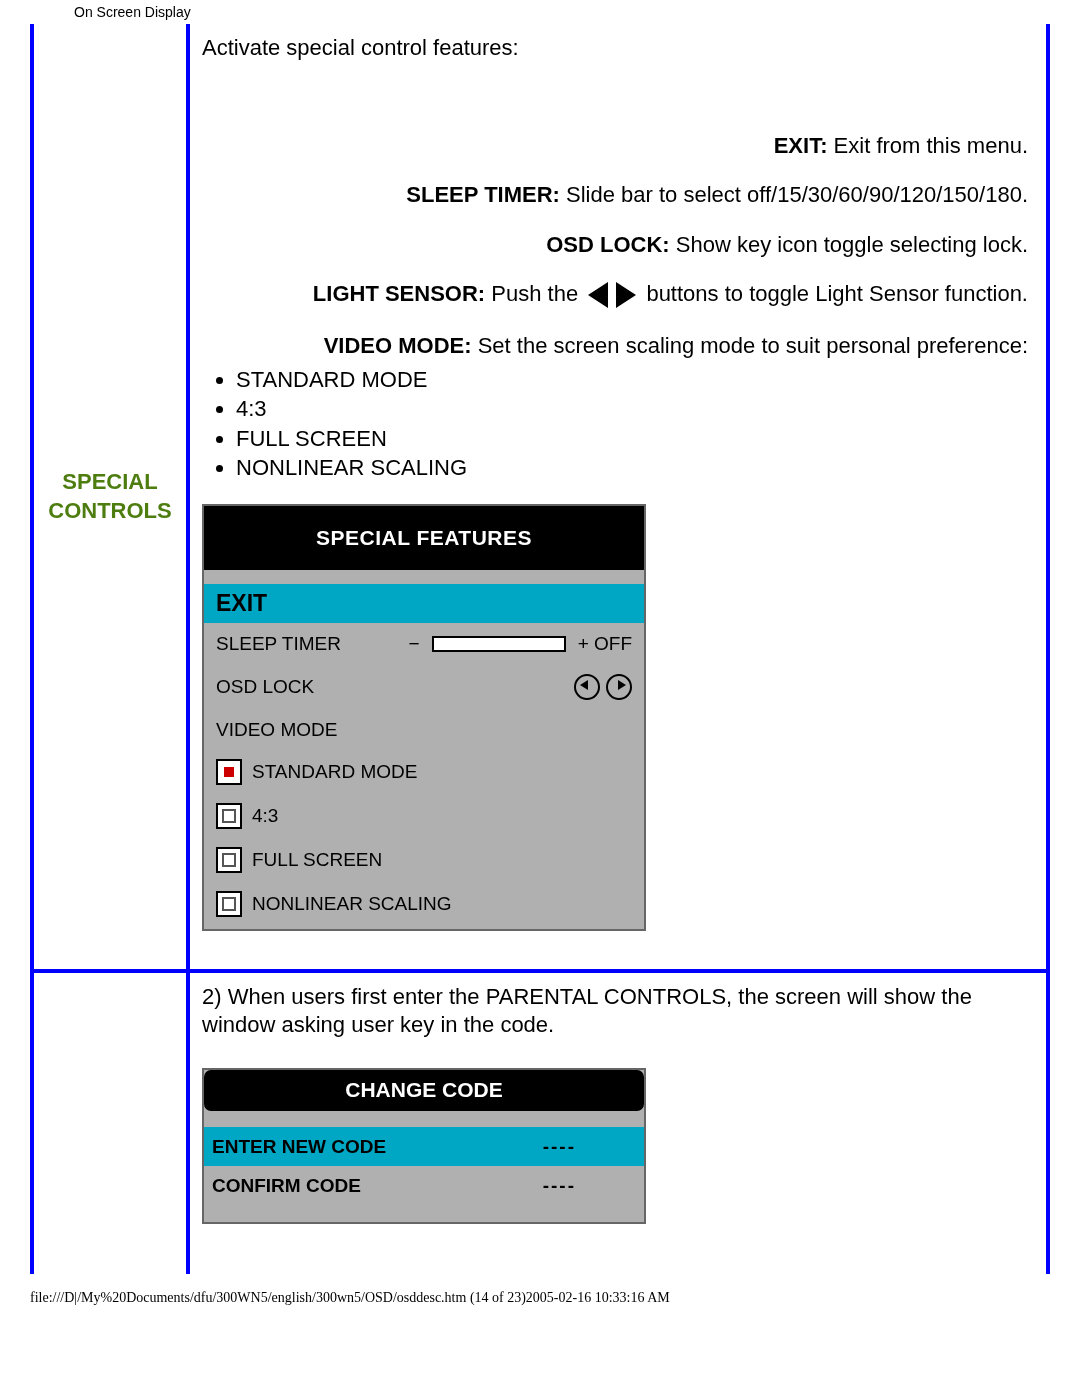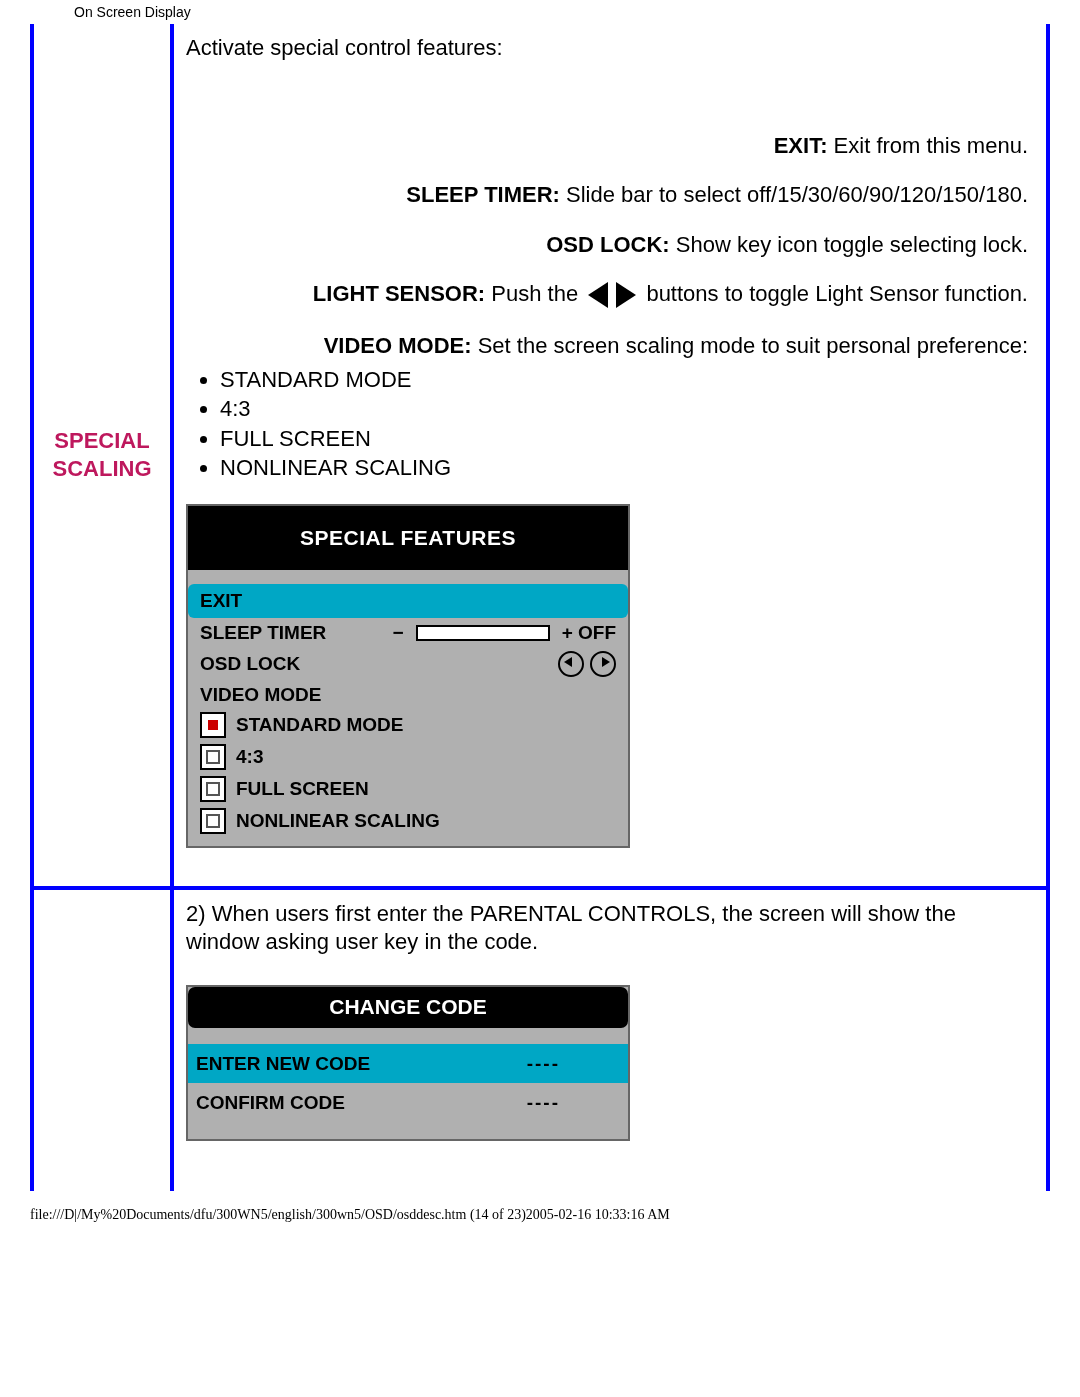--- a/index.html
+++ b/index.html
@@ -18,27 +18,27 @@
   .outer {
     margin: 0 30px;
     border-left: 4px solid #0000ff;
     border-right: 4px solid #0000ff;
   }
   .row {
     display: flex;
     align-items: stretch;
   }
   .left-cell {
-    width: 140px;
+    width: 156px;
     border-right: 4px solid #0000ff;
     display: flex;
     flex-direction: column;
     justify-content: center;
     align-items: center;
-    color: #be185d;
+    color: #4d7c0f;
     font-weight: bold;
     font-size: 22px;
     line-height: 1.3;
     text-align: center;
     padding: 0 6px;
     box-sizing: border-box;
   }
   .right-cell {
     flex: 1;
     padding: 10px 18px 20px 12px;
@@ -83,30 +83,29 @@
     font-weight: bold;
     text-align: center;
     padding: 19px 0;
     letter-spacing: 0.5px;
   }
   .osd-gap { height: 14px; background: #b0b0b0; }
   .osd-hl {
     background: #00a7c5;
     color: #000;
     font-weight: bold;
-    font-size: 19px;
+    font-size: 23px;
     padding: 5px 12px;
-    border-radius: 6px;
   }
   .osd-row {
     display: flex;
     align-items: center;
-    padding: 3px 12px;
+    padding: 9px 12px;
     font-size: 19px;
-    font-weight: bold;
+    font-weight: normal;
   }
   .osd-label { flex: 0 0 auto; }
   .osd-right { margin-left: auto; display: flex; align-items: center; gap: 6px; }
   .bar {
     display: inline-block;
     width: 130px;
     height: 12px;
     border: 2px solid #000;
     background: #fff;
     vertical-align: middle;
@@ -184,21 +183,21 @@
 </head>
 <body>
 
 <div class="page-header">On Screen Display</div>
 
 <div class="outer">
 
   <div class="row">
     <div class="left-cell">
       <div>SPECIAL</div>
-      <div>SCALING</div>
+      <div>CONTROLS</div>
     </div>
     <div class="right-cell">
 
       <div class="intro">Activate special control features:</div>
 
       <div class="def">
         <b>EXIT:</b>
         <span>Exit from this menu.</span>
       </div>
 

